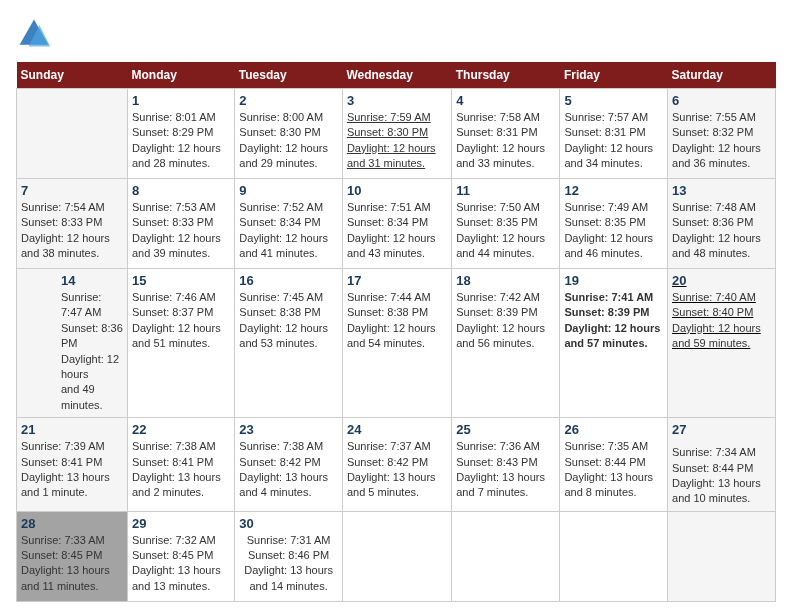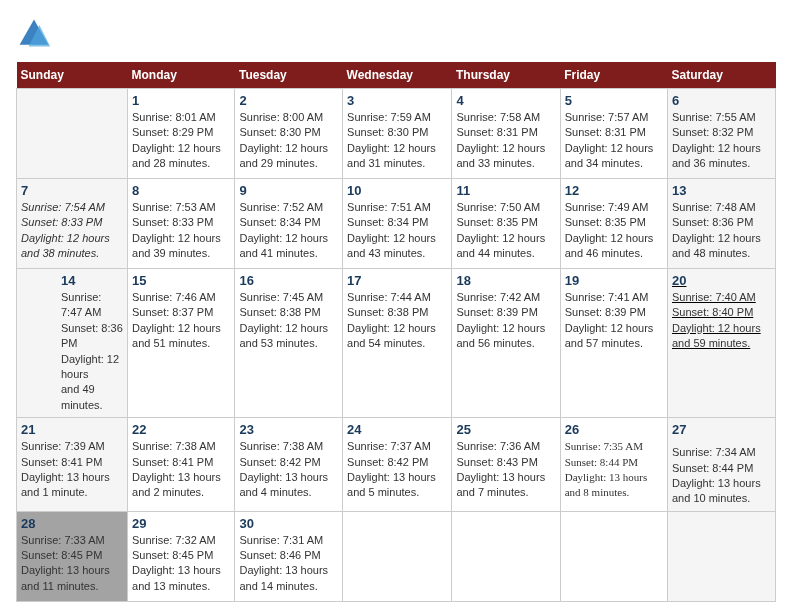--- a/index.html
+++ b/index.html
@@ -130,21 +130,21 @@
         </td>
         <td>
           <span class="day-num">2</span>
           <div class="day-info" style="white-space: pre-line;">Sunrise: 8:00 AM
 Sunset: 8:30 PM
 Daylight: 12 hours
 and 29 minutes.</div>
         </td>
         <td>
           <span class="day-num">3</span>
-          <div class="day-info" style="white-space: pre-line;">Sunrise: 7:59 AM
+          <div class="day-info" style="white-space: pre-line; text-decoration: underline;">Sunrise: 7:59 AM
 Sunset: 8:30 PM
 Daylight: 12 hours
 and 31 minutes.</div>
         </td>
         <td>
           <span class="day-num">4</span>
           <div class="day-info" style="white-space: pre-line;">Sunrise: 7:58 AM
 Sunset: 8:31 PM
 Daylight: 12 hours
 and 33 minutes.</div>
@@ -160,21 +160,21 @@
           <span class="day-num">6</span>
           <div class="day-info" style="white-space: pre-line;">Sunrise: 7:55 AM
 Sunset: 8:32 PM
 Daylight: 12 hours
 and 36 minutes.</div>
         </td>
       </tr>
       <tr class="week-row">
         <td style="background: rgb(245, 245, 245);">
           <span class="day-num">7</span>
-          <div class="day-info" style="white-space: pre-line; font-style: italic;">Sunrise: 7:54 AM
+          <div class="day-info" style="white-space: pre-line;">Sunrise: 7:54 AM
 Sunset: 8:33 PM
 Daylight: 12 hours
 and 38 minutes.</div>
         </td>
         <td>
           <span class="day-num">8</span>
           <div class="day-info" style="white-space: pre-line;">Sunrise: 7:53 AM
 Sunset: 8:33 PM
 Daylight: 12 hours
 and 39 minutes.</div>
@@ -246,21 +246,21 @@
         </td>
         <td>
           <span class="day-num">18</span>
           <div class="day-info" style="white-space: pre-line;">Sunrise: 7:42 AM
 Sunset: 8:39 PM
 Daylight: 12 hours
 and 56 minutes.</div>
         </td>
         <td>
           <span class="day-num">19</span>
-          <div class="day-info" style="white-space: pre-line;">Sunrise: 7:41 AM
+          <div class="day-info" style="white-space: pre-line; font-weight: bold;">Sunrise: 7:41 AM
 Sunset: 8:39 PM
 Daylight: 12 hours
 and 57 minutes.</div>
         </td>
         <td style="background: rgb(245, 245, 245); text-decoration: underline;">
           <span class="day-num">20</span>
           <div class="day-info" style="white-space: pre-line;">Sunrise: 7:40 AM
 Sunset: 8:40 PM
 Daylight: 12 hours
 and 59 minutes.</div>
@@ -297,21 +297,21 @@
         </td>
         <td>
           <span class="day-num">25</span>
           <div class="day-info" style="white-space: pre-line;">Sunrise: 7:36 AM
 Sunset: 8:43 PM
 Daylight: 13 hours
 and 7 minutes.</div>
         </td>
         <td>
           <span class="day-num">26</span>
-          <div class="day-info" style="white-space: pre-line; font-family: Liberation Serif, serif;">Sunrise: 7:35 AM
+          <div class="day-info" style="white-space: pre-line;">Sunrise: 7:35 AM
 Sunset: 8:44 PM
 Daylight: 13 hours
 and 8 minutes.</div>
         </td>
         <td style="background: rgb(245, 245, 245);">
           <span class="day-num">27</span>
           <div class="day-info" style="white-space: pre-line; margin-top: 8px;">Sunrise: 7:34 AM
 Sunset: 8:44 PM
 Daylight: 13 hours
 and 10 minutes.</div>
@@ -327,21 +327,21 @@
         </td>
         <td>
           <span class="day-num">29</span>
           <div class="day-info" style="white-space: pre-line;">Sunrise: 7:32 AM
 Sunset: 8:45 PM
 Daylight: 13 hours
 and 13 minutes.</div>
         </td>
         <td>
           <span class="day-num">30</span>
-          <div class="day-info" style="white-space: pre-line;">Sunrise: 7:31 AM
+          <div class="day-info" style="white-space: pre-line; text-align: center;">Sunrise: 7:31 AM
 Sunset: 8:46 PM
 Daylight: 13 hours
 and 14 minutes.</div>
         </td>
         <td class="empty"></td>
         <td class="empty"></td>
         <td class="empty"></td>
         <td class="empty" style="background: rgb(245, 245, 245);"></td>
       </tr>
     </tbody>

